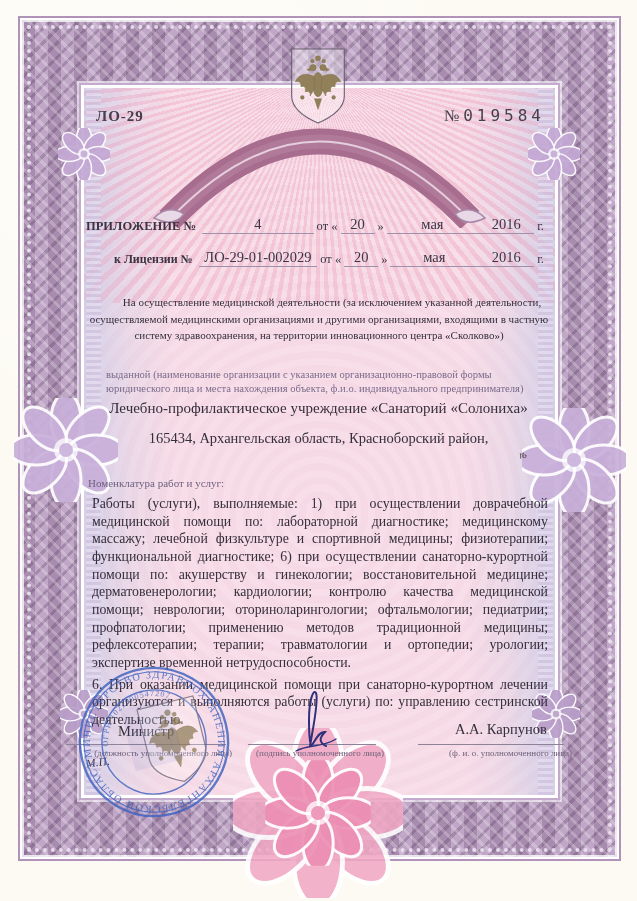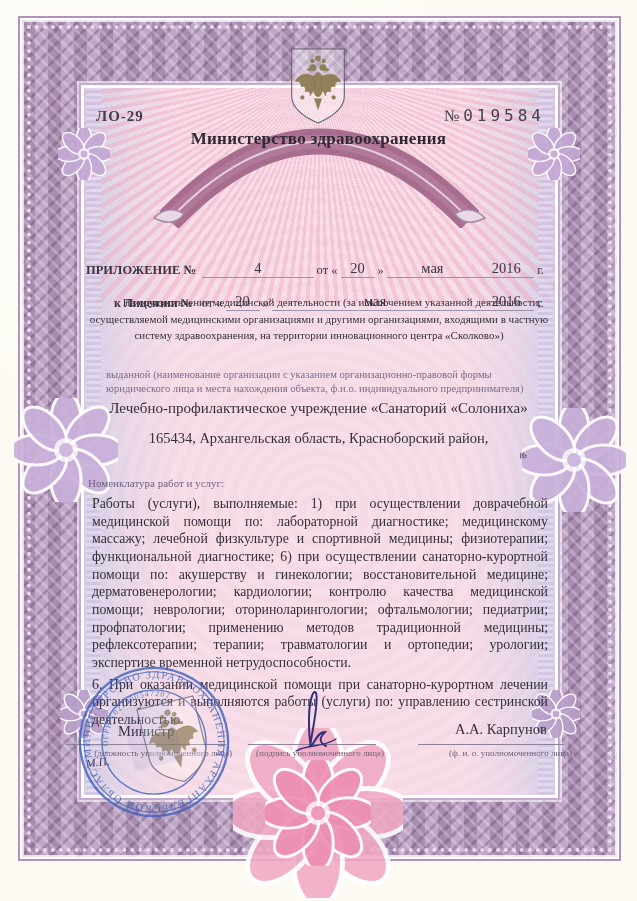--- a/index.html
+++ b/index.html
@@ -42,21 +42,21 @@
   .arch{position:absolute;left:84px;top:88px;right:82px;height:140px;pointer-events:none;}
   
   .flower{position:absolute;pointer-events:none;}
   
   .abs{position:absolute;}
   .code{font-size:15px;font-weight:bold;color:#453e4e;letter-spacing:1px;}
   .serial{color:#45414c;}
   .serial .pref{font-size:16px;}
   .serial .digits{font-family:"DejaVu Sans Mono", monospace;font-size:16px;letter-spacing:4px;}
   .title{left:0;right:0;text-align:center;font-weight:bold;font-size:17px;line-height:1.35;color:#2e2933;letter-spacing:.3px;}
-  .form-row{left:86px;right:90px;display:flex;align-items:flex-end;color:#3b3545;margin-top:44px;}
+  .form-row{left:86px;right:90px;display:flex;align-items:flex-end;color:#3b3545;}
   .fr-label{font-weight:bold;font-size:12.5px;white-space:nowrap;padding-right:6px;color:#3b3342;}
   .fr-label.small{font-size:12px;font-weight:bold;padding-left:28px;}
   .u{border-bottom:1px solid #9d92aa;text-align:center;font-size:14.5px;white-space:nowrap;padding:0 2px;}
   .plain{font-size:12.5px;white-space:nowrap;padding:0 3px;}
   .grant{left:88px;width:462px;font-size:11px;line-height:1.5;color:#352f3c;text-align:center;text-indent:26px;}
   .note{left:106px;width:446px;font-size:10.6px;line-height:1.35;color:#7a6b8b;}
   .center-line{left:0;right:0;text-align:center;color:#352f3c;}
   .org{font-size:15px;}
   .addr{font-size:14.5px;line-height:1.5;}
   .nom-label{left:88px;font-size:11px;color:#6f6280;}
@@ -159,36 +159,36 @@
     </g>
   </svg>
 
   <div class="abs code" style="left:96px;top:108px">ЛО-29</div>
   <div class="abs serial" style="right:92px;top:106px">
     <span class="pref">№</span>
     <span class="digits">019584</span>
   </div>
 
   <div class="abs title" style="top:128px">
-    <div>Министерство здравоохранения</div>
   </div>
 
   <div class="abs form-row" style="top:216px">
     <span class="fr-label">ПРИЛОЖЕНИЕ №</span>
     <span class="u" style="flex:1.6">4</span>
     <span class="plain">от «</span>
     <span class="u" style="width:30px">20</span>
     <span class="plain">»</span>
     <span class="u" style="flex:1.3">мая</span>
     <span class="u" style="width:52px">2016</span>
     <span class="plain">г.</span>
   </div>
 
   <div class="abs form-row" style="top:249px">
     <span class="fr-label small">к Лицензии №</span>
+    <span class="u" style="flex:1.78">ЛО-29-01-002029</span>
     <span class="plain">от «</span>
     <span class="u" style="width:30px">20</span>
     <span class="plain">»</span>
     <span class="u" style="flex:1.3">мая</span>
     <span class="u" style="width:52px">2016</span>
     <span class="plain">г.</span>
   </div>
 
   <div class="abs grant" style="top:294px">На осуществление      медицинской  деятельности (за исключением указанной деятельности, осуществляемой медицинскими организациями и другими организациями, входящими в частную систему здравоохранения, на территории инновационного центра «Сколково»)</div>
   <div class="abs note" style="top:368px">выданной (наименование организации с указанием организационно-правовой формы юридического лица и места нахождения объекта, ф.и.о. индивидуального предпринимателя)</div>

